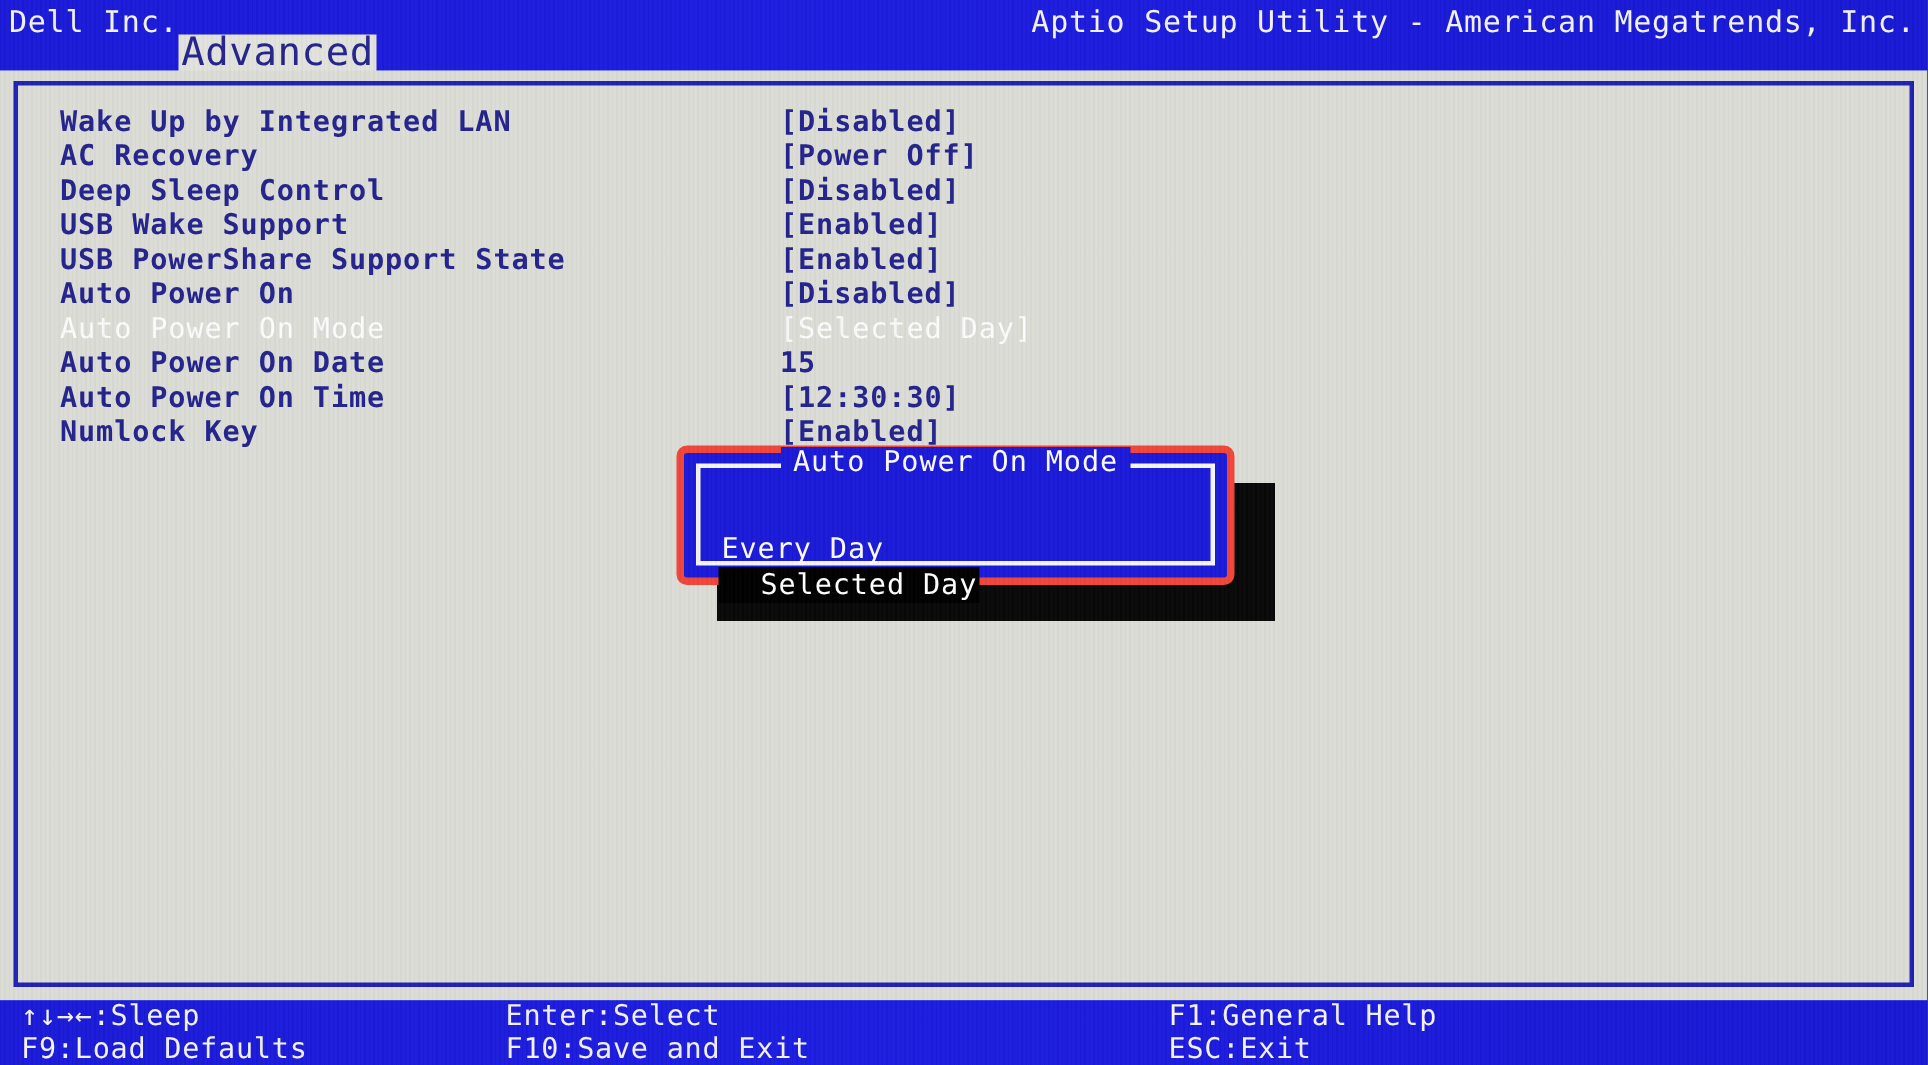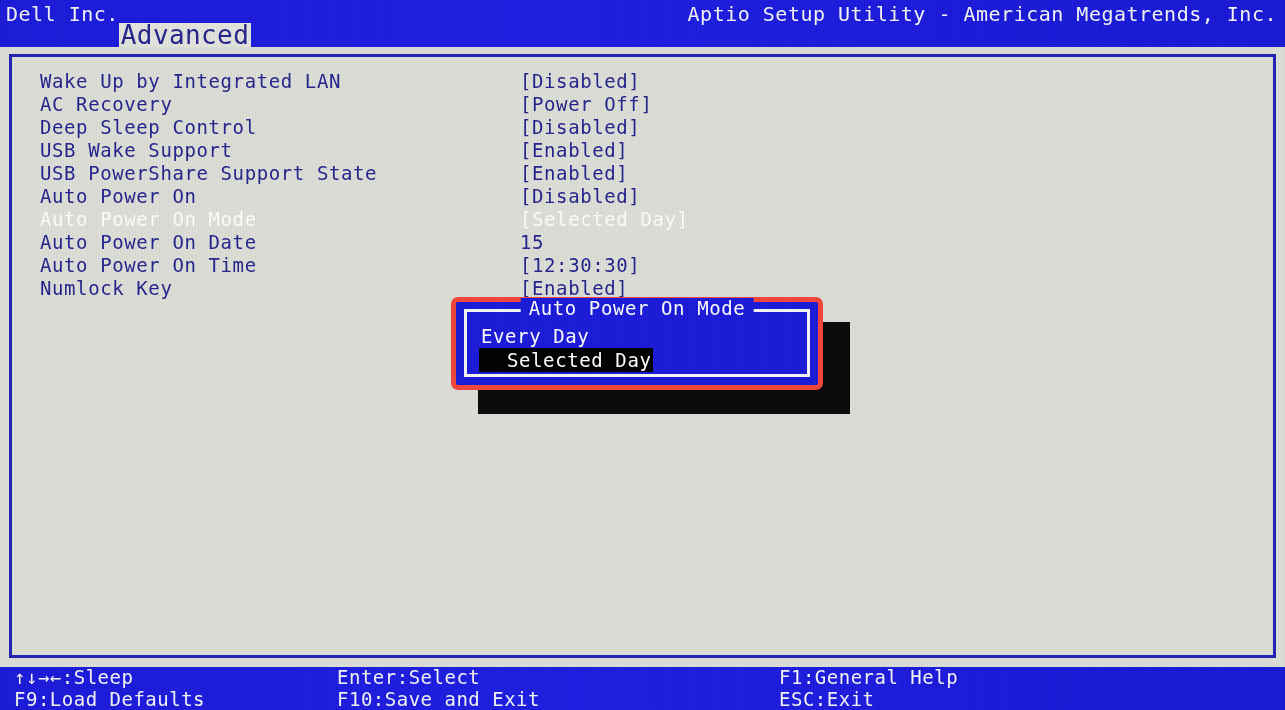--- a/index.html
+++ b/index.html
@@ -109,21 +109,21 @@
     white-space: nowrap;
   }
   .row .label {
     position: absolute;
     left: 0; top: 0;
   }
   .row .value {
     position: absolute;
     left: 480px; top: 0;
   }
-  .row.normal .label, .row.normal .value { color: #23238c; }
+  .row.normal .label, .row.normal .value { color: #23238c; font-weight: bold; }
   .row.selected .label, .row.selected .value { color: #fbfbfb; }
 
   
   .dialog-shadow {
     position: absolute;
     left: 478px; top: 322px;
     width: 372px;
     height: 92px;
     background: #080808;
     z-index: 20;
@@ -165,20 +165,21 @@
   }
   .opt {
     height: 24px;
     line-height: 24px;
     font-size: 19px;
     letter-spacing: .6px;
     color: #fbfbfb;
     white-space: nowrap;
     display: inline-block;
     padding: 0 2px;
+    margin-top: 30px;
   }
   .opt-line { height: 24px; }
   .opt.is-selected {
     background: #000000;
     color: #ffffff;
     padding-left: 28px;
   }
 
   
   .footer {

